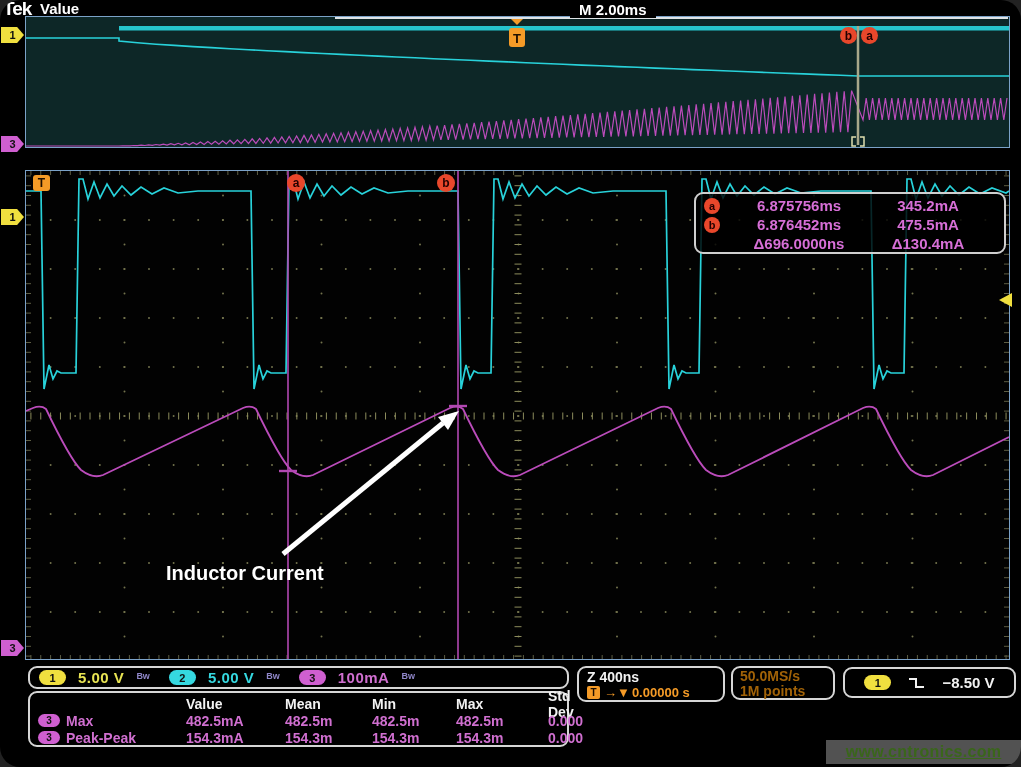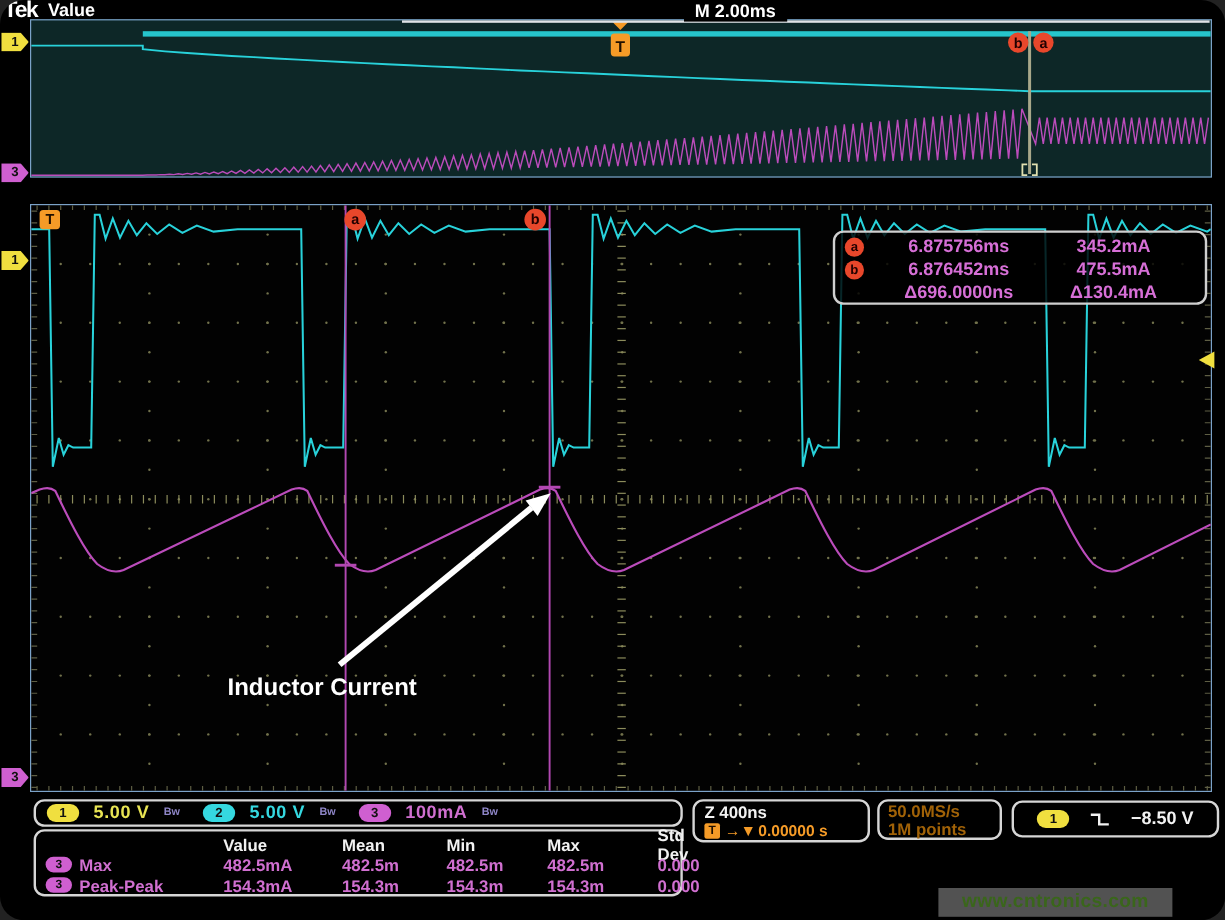--- a/index.html
+++ b/index.html
@@ -33,21 +33,21 @@
   
   .readout{position:absolute;right:3px;top:21px;width:312px;height:62px;background:rgba(0,0,0,.82);
     border:2px solid #cfcfcf;border-radius:9px;z-index:7;
     display:grid;grid-template-columns:30px 1fr 128px;grid-auto-rows:19px;align-items:center;
     padding:2px 12px 2px 8px;box-sizing:border-box;
     color:var(--readout);font-size:15px;font-weight:bold;}
   .readout .num{text-align:center;white-space:nowrap;}
   .readout .rbadge{width:16px;height:16px;border-radius:50%;background:var(--cursor_badge);color:#200;
     font-size:11px;display:flex;align-items:center;justify-content:center;}
   
-  .annotation{position:absolute;left:140px;top:388px;width:205px;text-align:center;color:#fff;
+  .annotation{position:absolute;left:140px;top:388px;width:205px;color:#fff;
     font-size:20px;font-weight:bold;line-height:29px;z-index:5;}
   .trig-arrow-right{position:absolute;left:999px;top:293px;width:0;height:0;z-index:6;
     border-top:7px solid transparent;border-bottom:7px solid transparent;border-right:13px solid var(--ch1);}
   
   .box{position:absolute;background:#000;border:2px solid #d6d6d6;border-radius:9px;box-sizing:border-box;}
   .ch-box{left:28px;top:666px;width:541px;height:23px;display:flex;align-items:center;gap:9px;padding-left:9px;}
   .ch-group{display:flex;align-items:center;gap:12px;margin-right:10px;}
   .oval{width:27px;height:15px;border-radius:8px;color:#111;font-size:11px;font-weight:bold;
     display:flex;align-items:center;justify-content:center;flex:none;}
   .scale{font-size:15px;font-weight:bold;letter-spacing:.5px;}
@@ -64,23 +64,23 @@
   .meas-box{left:28px;top:691px;width:541px;height:56px;display:grid;
     grid-template-columns:148px 99px 87px 84px 92px 1fr;grid-auto-rows:17px;
     padding:2px 4px 2px 8px;font-size:14px;font-weight:bold;align-items:center;}
   .mhead{color:#f2f2f2;}
   .mval{color:var(--ch3_text);}
   .mname{display:flex;align-items:center;gap:6px;color:var(--ch3_text);}
   .moval{width:22px;height:13px;border-radius:7px;background:var(--ch3);color:#111;font-size:10px;font-weight:bold;
     display:flex;align-items:center;justify-content:center;flex:none;}
   .date-box{left:855px;top:727px;width:161px;height:36px;color:#f2f2f2;font-size:14px;font-weight:bold;
     text-align:center;line-height:17px;padding-top:1px;z-index:3;}
-  .watermark{position:absolute;left:782px;top:740px;width:195px;height:24px;background:rgba(150,150,150,.55);
+  .watermark{position:absolute;left:826px;top:740px;width:195px;height:24px;background:rgba(150,150,150,.55);
     display:flex;align-items:center;justify-content:center;z-index:9;
-    color:var(--watermark);font-size:16px;font-weight:bold;letter-spacing:.3px;}
+    color:var(--watermark);font-size:16px;font-weight:bold;letter-spacing:.3px;text-decoration:underline;}
 </style>
 </head>
 <body>
 
 <div class="screen">
 
   <span class="tek-logo">Tek</span>
   <span class="prevu">Value</span>
   <div class="m-line"></div>
   <span class="m-label">M 2.00ms</span>

